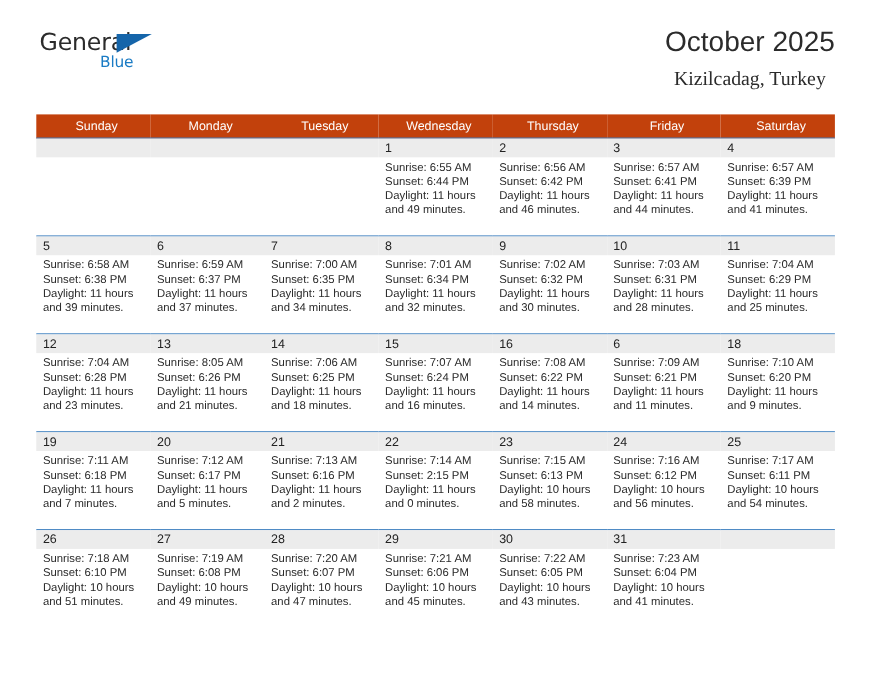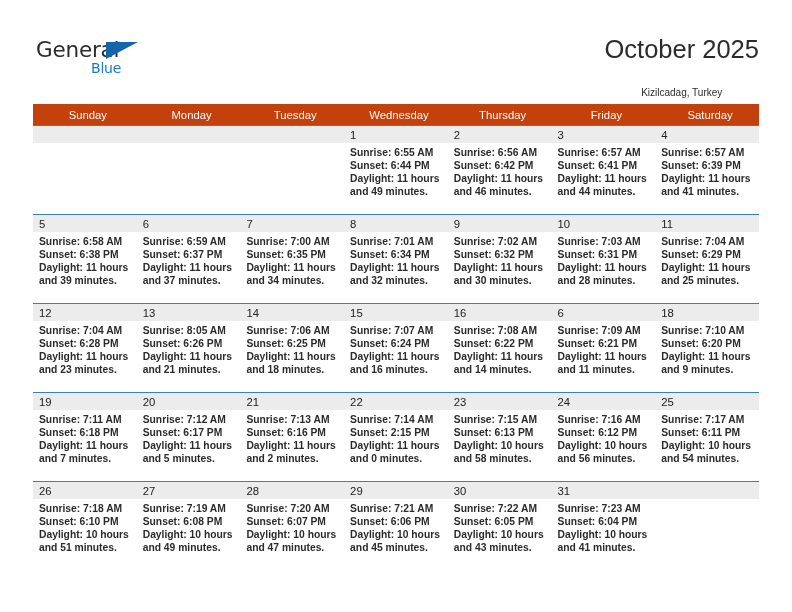--- a/index.html
+++ b/index.html
@@ -18,21 +18,21 @@
     position: relative;
     width: 792px;
     height: 612px;
     box-sizing: border-box;
   }
 
   
   .header {
     position: absolute;
     left: 33px;
-    top: 33px;
+    top: 22px;
     right: 33px;
     height: 62px;
   }
   .brand {
     position: absolute;
     left: 0;
     top: 4px;
     width: 200px;
     height: 56px;
   }
@@ -72,26 +72,27 @@
     text-align: center;
   }
   .cal-title {
     font-size: 25.5px;
     color: #2b2b2b;
     font-weight: 400;
     line-height: 32px;
     white-space: nowrap;
   }
   .cal-subtitle {
-    font-size: 10px;
+    font-size: 18px;
     color: #2b2b2b;
     font-weight: 400;
     line-height: 22px;
-    margin-top: 17px;
+    margin-top: 6px;
     white-space: nowrap;
+    font-family: Liberation Serif, serif;
   }
 
   
   .calendar {
     position: absolute;
     left: 33px;
     top: 104px;
     width: 726px;
     border-collapse: collapse;
     table-layout: fixed;
@@ -128,21 +129,20 @@
     line-height: 16px;
   }
   .daycell.empty .daynum-bar {
     background: #ececec;
   }
   .info {
     padding: 3px 4px 0 6px;
     font-size: 10.3px;
     line-height: 13.1px;
     color: #2b2b2b;
-    font-weight: bold;
   }
   .info div {
     white-space: nowrap;
   }
 </style>
 </head>
 <body>
 
 <div class="page">
 

